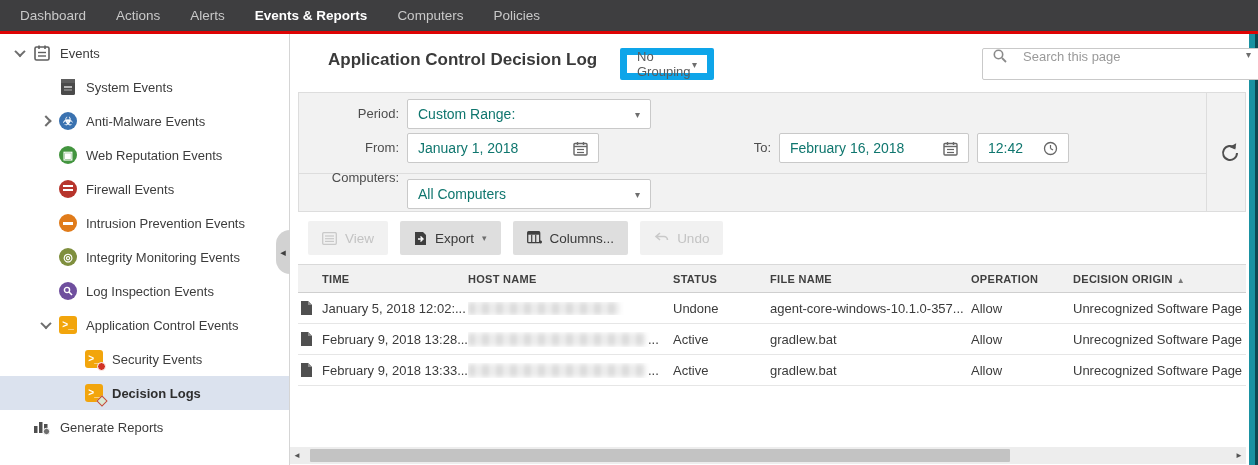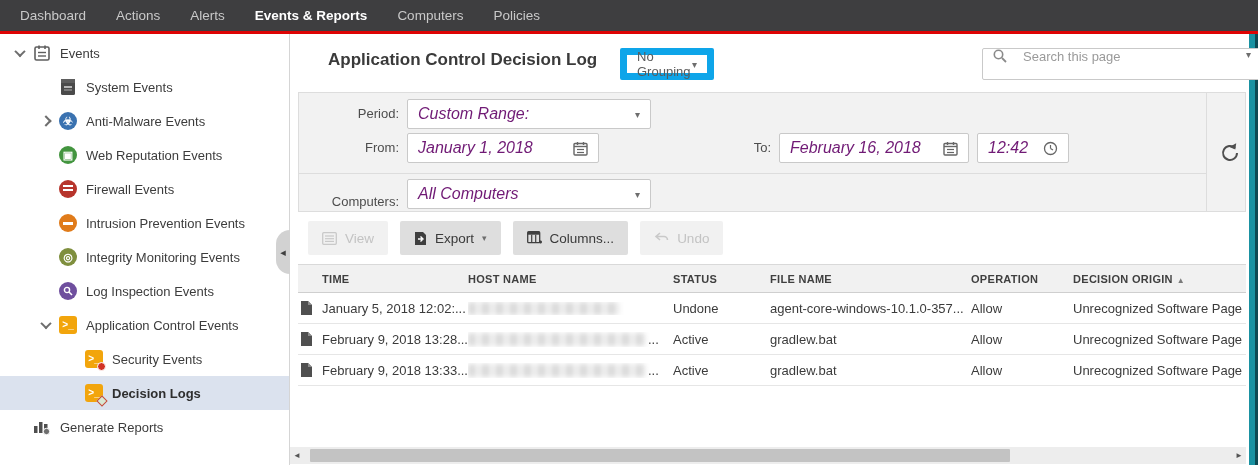--- a/index.html
+++ b/index.html
@@ -51,21 +51,21 @@
   .grouping-btn .lbl { color:#5a5a5a; font-size:13px; }
   .caret { color:#6e6e6e; font-size:10px; }
   .search-box { position:absolute; left:692px; top:14px; width:280px; height:32px; border:1px solid #c9c9c9; border-radius:2px; background:#fff; display:flex; align-items:flex-start; padding:0 10px; gap:16px; }
   .search-box input { border:none; outline:none; flex:1; font-size:13px; color:#444; font-family:"Liberation Sans",sans-serif; background:transparent; }
   .search-box input::placeholder { color:#9a9a9a; }
 
   
   .filter-panel { position:absolute; left:8px; top:58px; width:948px; height:120px; background:#f2f2f2; border:1px solid #ddd; }
   .fp-label { position:absolute; width:100px; text-align:right; color:#4d4d4d; font-size:13px; line-height:30px; }
   .fp-input { position:absolute; height:30px; background:#fff; border:1px solid #c9c9c9; border-radius:2px; display:flex; align-items:center; padding:0 10px; gap:8px; cursor:pointer; }
-  .fp-input .val { color:#701a75; font-size:16px; flex:1; white-space:nowrap;font-style:italic; }
+  .fp-input .val { color:#0f766e; font-size:14px; flex:1; white-space:nowrap; }
   .fp-divider { position:absolute; left:0; top:80px; width:907px; height:1px; background:#ddd; }
   .fp-vline { position:absolute; left:907px; top:0; width:1px; height:120px; background:#ddd; }
   .refresh-btn { position:absolute; left:915px; top:44px; width:32px; height:32px; display:flex; align-items:center; justify-content:center; cursor:pointer; }
 
   
   .toolbar { position:absolute; left:8px; top:178px; width:948px; height:52px; background:#fff; display:flex; align-items:center; gap:12px; padding-left:10px; }
   .tb-btn { height:34px; border:none; border-radius:2px; display:flex; align-items:center; gap:8px; padding:0 14px; font-size:13.5px; font-family:"Liberation Sans",sans-serif; cursor:pointer; }
   .tb-btn.enabled { background:#dedede; color:#3a3a3a; }
   .tb-btn.disabled { background:#f1f1f1; color:#c3c3c3; cursor:default; }
   .tb-btn .caret { font-size:9px; }
@@ -303,21 +303,21 @@
           <svg width="15" height="15" viewBox="0 0 15 15">
               <circle cx="7.5" cy="7.5" r="6" fill="none" stroke="#666" stroke-width="1.3"></circle>
               <line x1="7.5" y1="4" x2="7.5" y2="7.5" stroke="#666" stroke-width="1.2"></line>
               <line x1="7.5" y1="7.5" x2="10" y2="9" stroke="#666" stroke-width="1.2"></line>
             </svg>
         </span>
       </div>
 
       <div class="fp-divider"></div>
 
-      <span class="fp-label" style="left:0; top:94px;">Computers:</span>
+      <span class="fp-label" style="left:0; top:70px;">Computers:</span>
       <div class="fp-input" style="left:108px; top:86px; width:244px;">
         <span class="val">All Computers</span>
         <span class="caret">▾</span>
       </div>
 
       <div class="fp-vline"></div>
       <div class="refresh-btn">
         <svg width="24" height="24" viewBox="0 0 24 24">
             <path d="M19 12 a7 7 0 1 1 -2.05-4.95" fill="none" stroke="#4f4f4f" stroke-width="2"></path>
             <polygon points="17,2 17,9 10,7" fill="#4f4f4f" transform="rotate(8 17 7) scale(0.9) translate(2.5,0.5)"></polygon>

